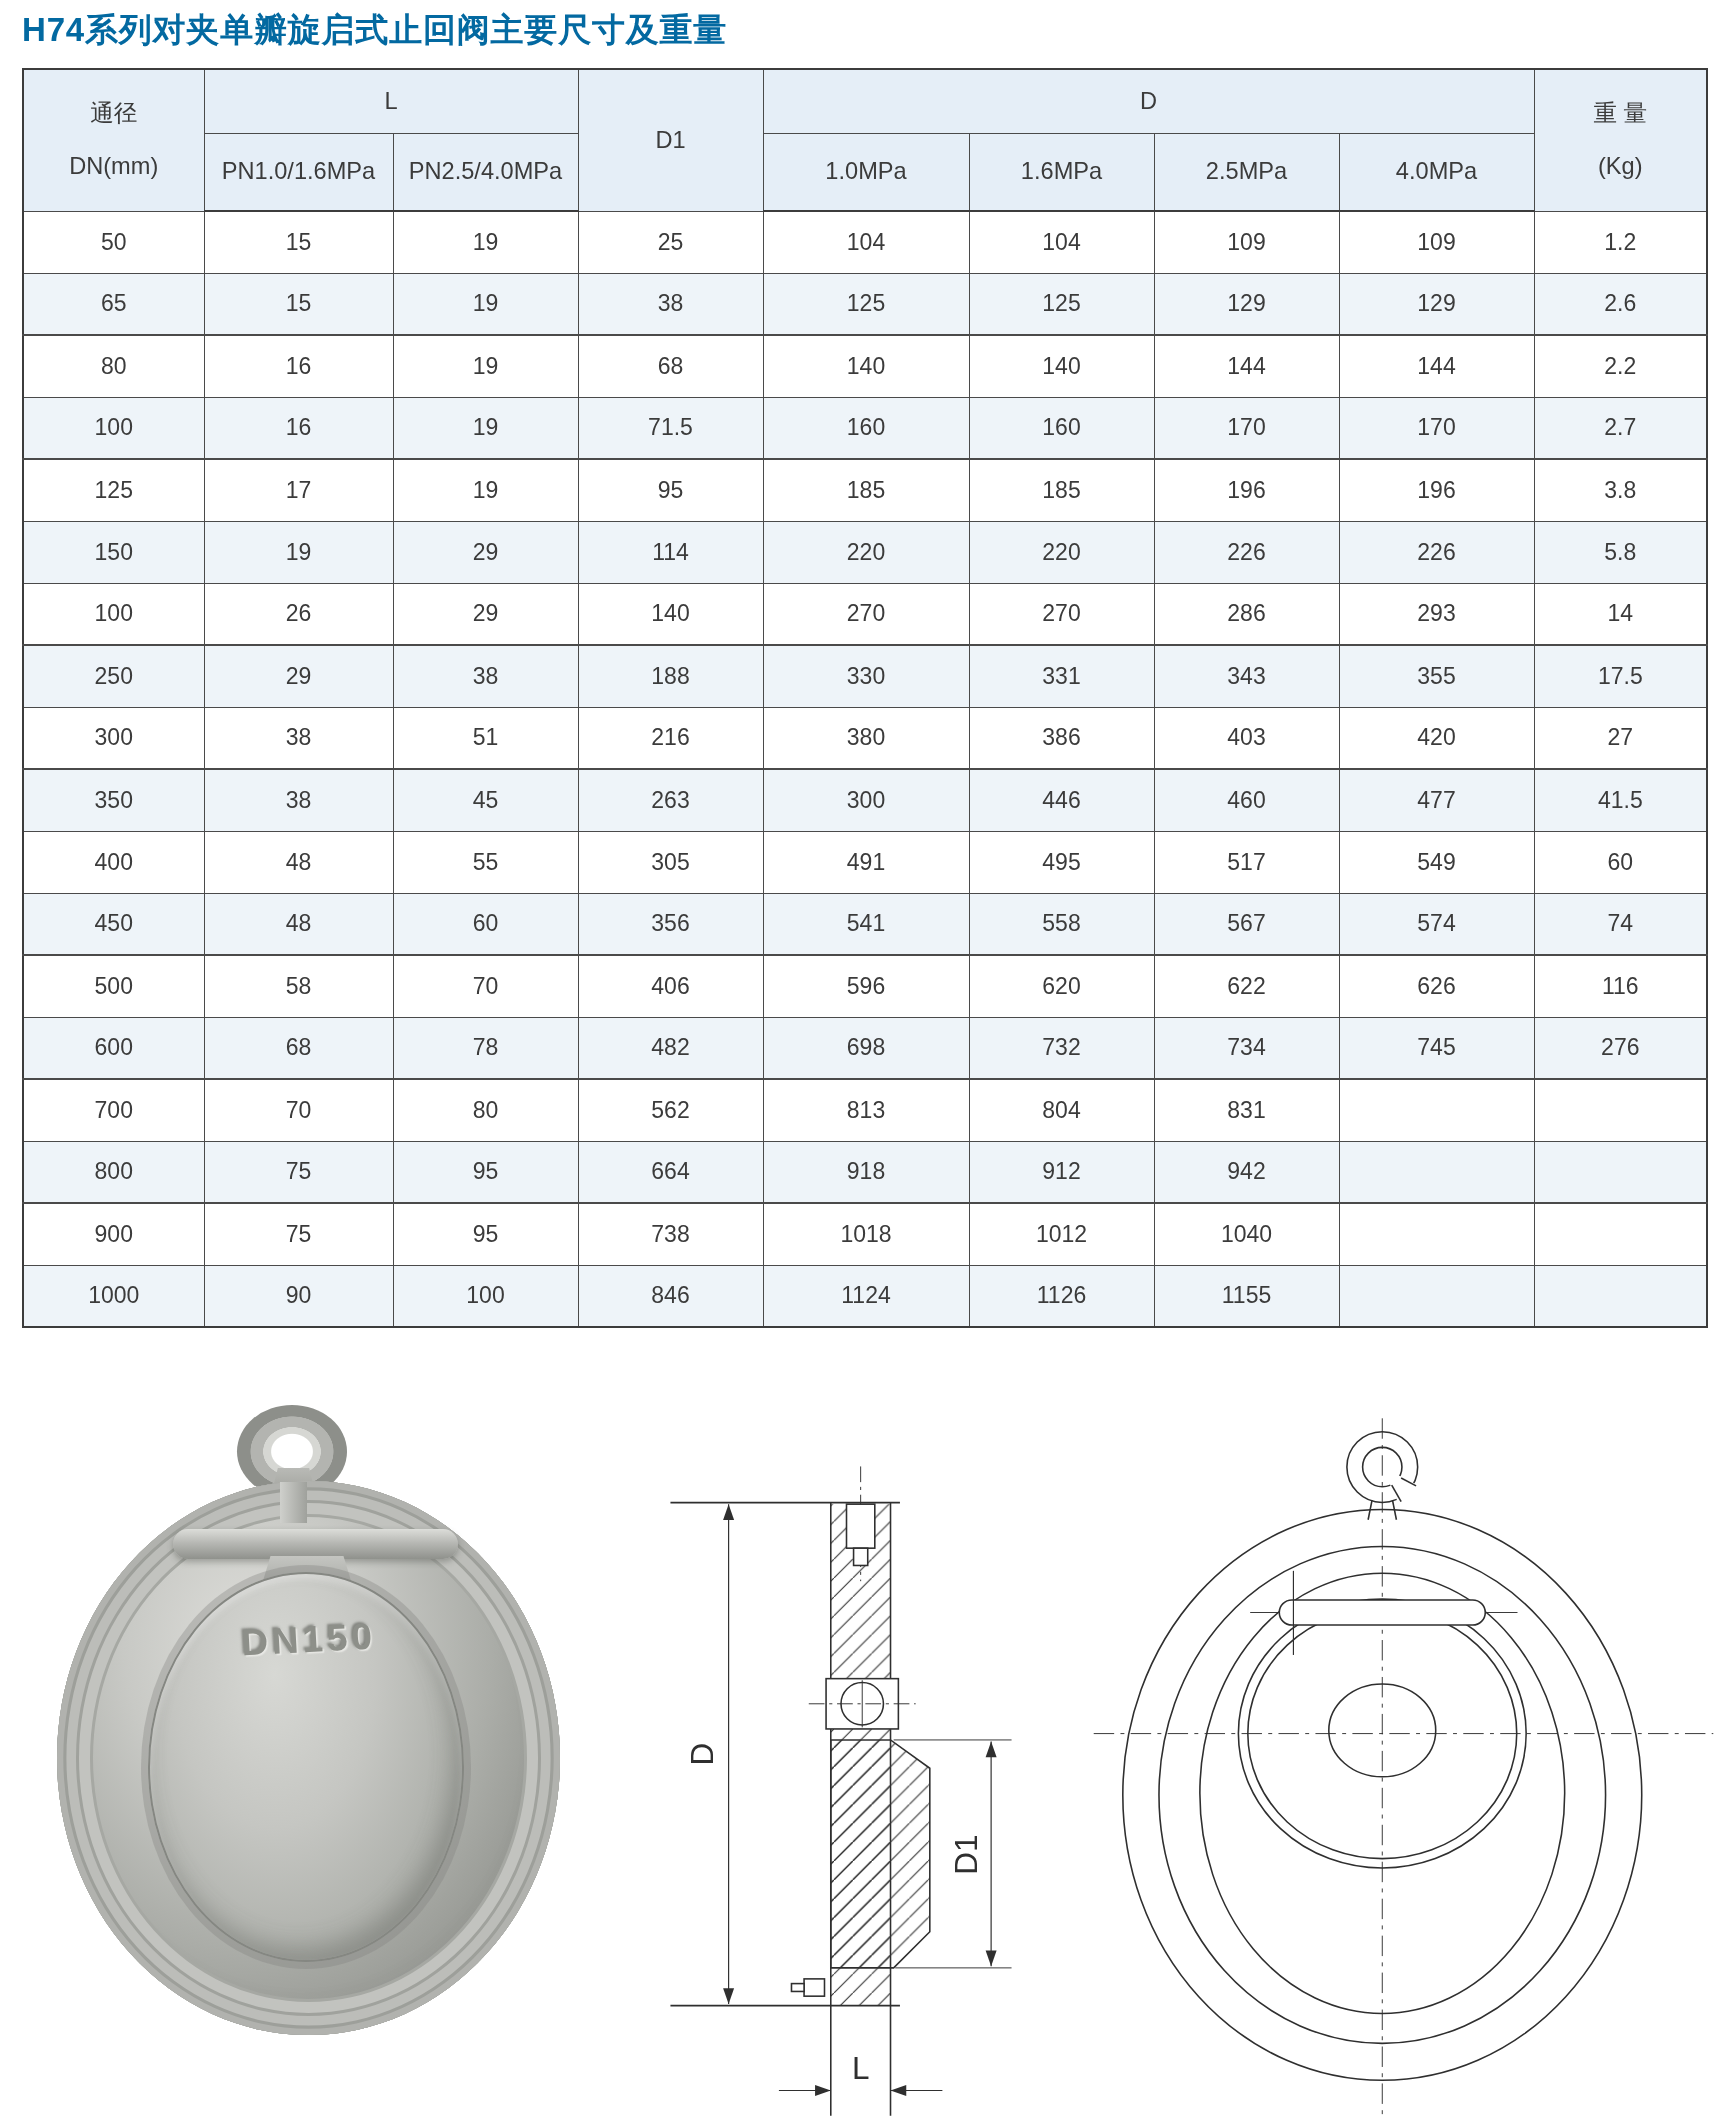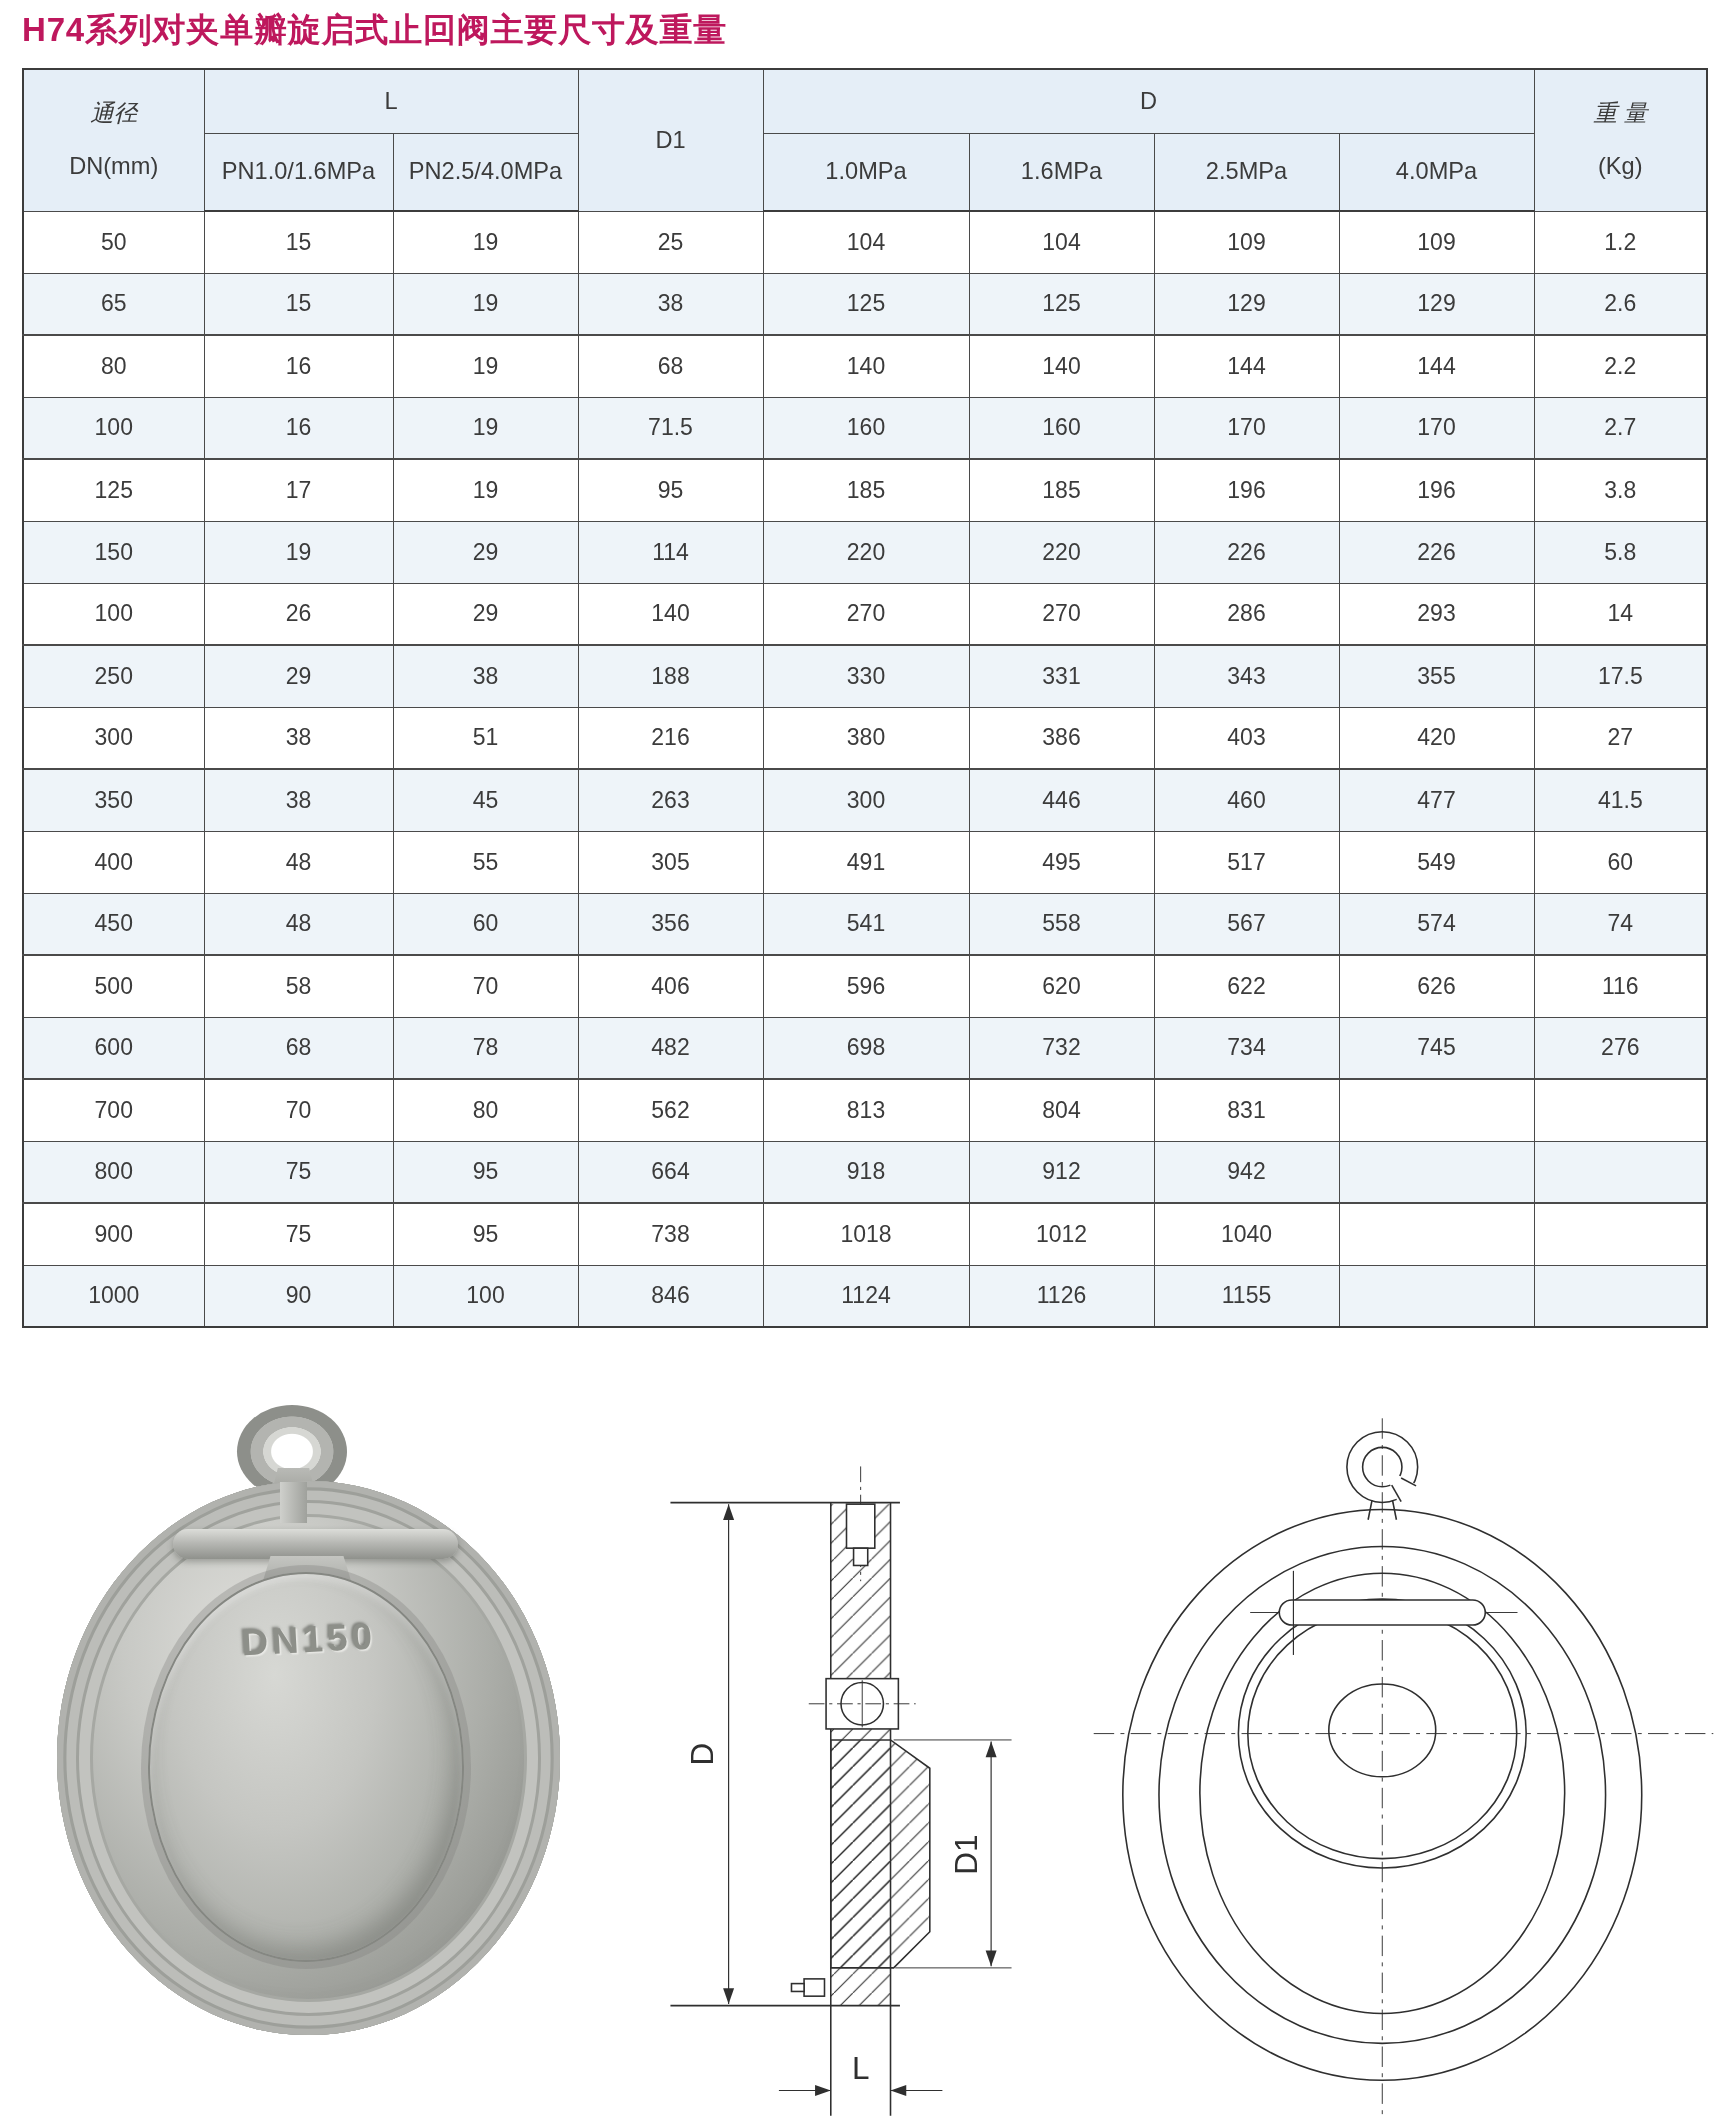--- a/index.html
+++ b/index.html
@@ -3,36 +3,36 @@
 <meta charset="utf-8">
 <style>
   * { margin:0; padding:0; box-sizing:border-box; }
   html,body { background:#ffffff; }
   body {
     position:relative; width:1729px; height:2119px; overflow:hidden;
     font-family:"Liberation Sans","DejaVu Sans",sans-serif; color:#3b3b3b;
   }
   .page-title {
     position:absolute; left:22px; top:7.9px; font-size:33px; font-weight:bold;
-    color:#be185d; letter-spacing:0.8px;
+    color:#0369a1; letter-spacing:0.8px;
   }
   .table-wrap { position:absolute; left:22px; top:68px; width:1684px; }
   table.spec { width:100%; border-collapse:collapse; table-layout:fixed; }
   table.spec th, table.spec td {
     border:1.2px solid #4a4a4a; text-align:center; vertical-align:middle;
     font-weight:normal; color:#3b3b3b;
   }
   table.spec { border:2px solid #3c3c3c; }
   thead th { background:#e5eef7; font-size:23.6px; }
   thead tr.h1 th { height:64px; }
   thead tr.h2 th { height:78px; }
   thead tr.h2 th { border-bottom:2.4px solid #3c3c3c; }
   th.twoline { line-height:1.0; }
   th.twoline .l1, th.twoline .l2 { display:block; }
-  th.twoline .l1 { margin-bottom:30px;font-style:italic; }
+  th.twoline .l1 { margin-bottom:30px; }
   tbody td { height:62px; font-size:23px; background:#ffffff; }
   tbody tr.alt td { background:#eef4f9; }
   tbody tr.thick td { border-bottom-width:2.4px; }
   .figures { position:absolute; left:0; top:1336px; width:1729px; height:782px; }
 
   
   .photo { position:absolute; left:0; top:0; width:629px; height:782px; }
   .ph-ring-stem { position:absolute; left:269px; top:132px; width:49px; height:36px;
     background:linear-gradient(#b9bab6,#979993); clip-path:polygon(18% 0,82% 0,100% 100%,0 100%); }
   .ph-body { position:absolute; left:57px; top:145px; width:503px; height:554px; border-radius:50%;

